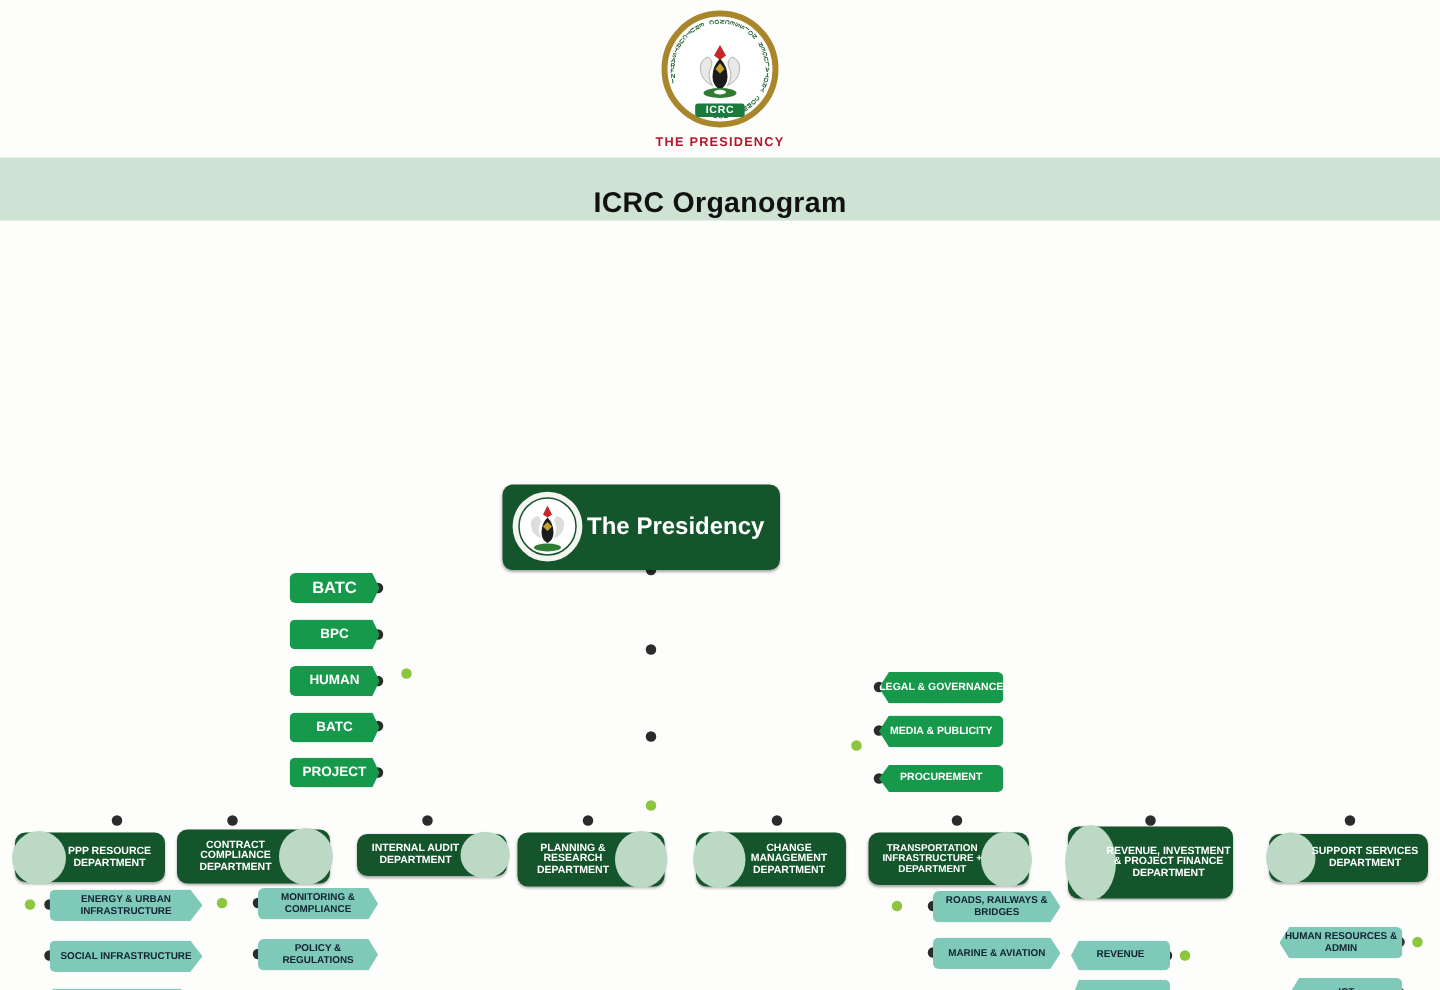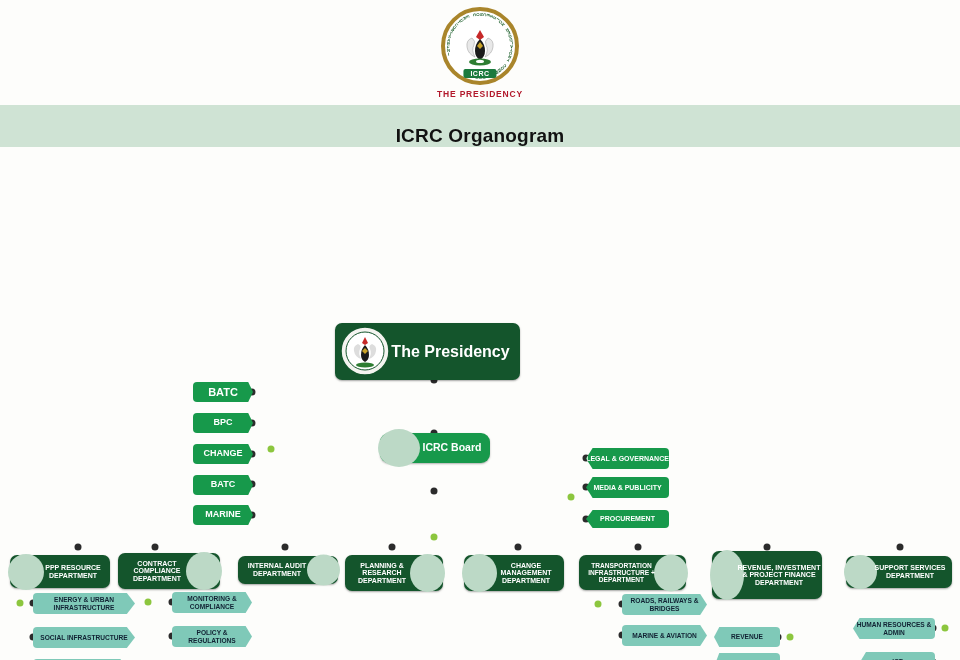--- a/index.html
+++ b/index.html
@@ -247,40 +247,36 @@
       <path d="M26 12 L29 18 L26 20 L23 18 Z" fill="#c62828"></path>
       <path d="M19 19 q-5 2 -4 7 q1 6 7 8 q-3 -6 -1 -10 q2 -3 -2 -5z" fill="#ddd"></path>
       <path d="M33 19 q5 2 4 7 q-1 6 -7 8 q3 -6 1 -10 q-2 -3 2 -5z" fill="#ddd"></path>
       <path d="M26 20 q4 4 4 10 q0 5 -4 7 q-4 -2 -4 -7 q0 -6 4 -10z" fill="#1b1b1b"></path>
       <path d="M23 26 l3 -3 l3 3 l-3 3z" fill="#c9a227"></path>
       <ellipse cx="26" cy="40" rx="9" ry="2.6" fill="#2e7d32"></ellipse>
     </svg>
     <span style="font-size:16px;margin-left:46px;">The Presidency</span>
   </div>
 
-  <div class="node box-mid" style="left:380px;top:286px;width:110px;height:30px;">
-    <div class="circ" style="left:-2px;width:42px;height:38px;"></div>
-    <span style="font-size:10.5px;margin-left:34px;position:relative;">ICRC Board</span>
-  </div>
 
 
   <div class="flag flag-green flag-r r4" style="position:absolute;left:193px;top:235px;width:60px;height:20px;font-size:11px;">
       <span>BATC</span>
     </div>
   <div class="flag flag-green flag-r r4" style="position:absolute;left:193px;top:266px;width:60px;height:20px;font-size:9px;text-align:right;">
       <span>BPC</span>
     </div>
   <div class="flag flag-green flag-r r4" style="position:absolute;left:193px;top:297px;width:60px;height:20px;font-size:9px;">
-      <span>CHANGE</span>
+      <span>HUMAN</span>
     </div>
   <div class="flag flag-green flag-r r4" style="position:absolute;left:193px;top:328px;width:60px;height:20px;font-size:9px;">
       <span>BATC</span>
     </div>
   <div class="flag flag-green flag-r r4" style="position:absolute;left:193px;top:358px;width:60px;height:20px;font-size:9px;">
-      <span>MARINE</span>
+      <span>PROJECT</span>
     </div>
 
   <div class="flag flag-green flag-l r4" style="position:absolute;left:586px;top:301px;width:83px;height:21px;font-size:7px;">
       <span>LEGAL &amp; GOVERNANCE</span>
     </div>
   <div class="flag flag-green flag-l r4" style="position:absolute;left:586px;top:330px;width:83px;height:21px;font-size:7px;">
       <span>MEDIA  &amp;  PUBLICITY</span>
     </div>
   <div class="flag flag-green flag-l r4" style="position:absolute;left:586px;top:363px;width:83px;height:18px;font-size:7px;">
       <span>PROCUREMENT</span>

